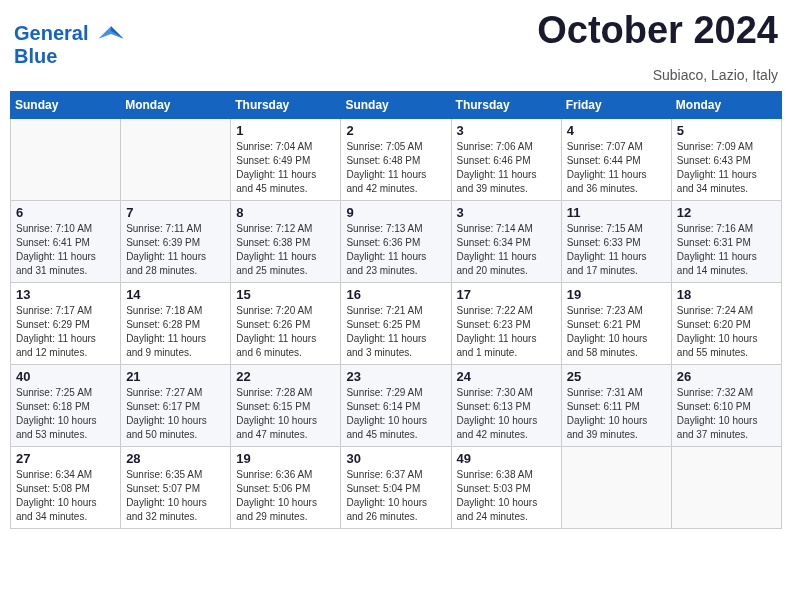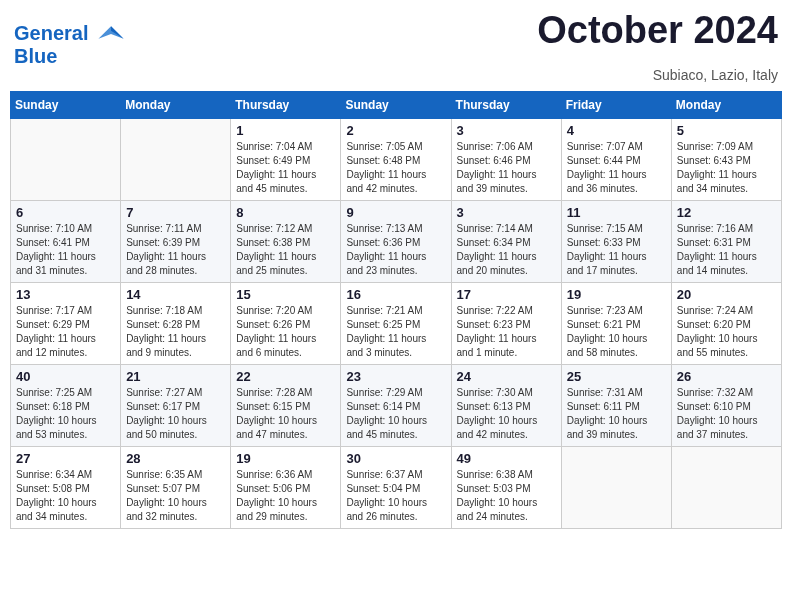--- a/index.html
+++ b/index.html
@@ -191,21 +191,21 @@
         </td>
         <td>
           <span class="day-num">17</span>
           <div class="day-detail">Sunrise: 7:22 AM<br>Sunset: 6:23 PM<br>Daylight: 11 hours and 1 minute.</div>
         </td>
         <td>
           <span class="day-num">19</span>
           <div class="day-detail">Sunrise: 7:23 AM<br>Sunset: 6:21 PM<br>Daylight: 10 hours and 58 minutes.</div>
         </td>
         <td>
-          <span class="day-num">20</span>
+          <span class="day-num">18</span>
           <div class="day-detail">Sunrise: 7:24 AM<br>Sunset: 6:20 PM<br>Daylight: 10 hours and 55 minutes.</div>
         </td>
       </tr>
       <tr>
         <td>
           <span class="day-num">40</span>
           <div class="day-detail">Sunrise: 7:25 AM<br>Sunset: 6:18 PM<br>Daylight: 10 hours and 53 minutes.</div>
         </td>
         <td>
           <span class="day-num">21</span>

